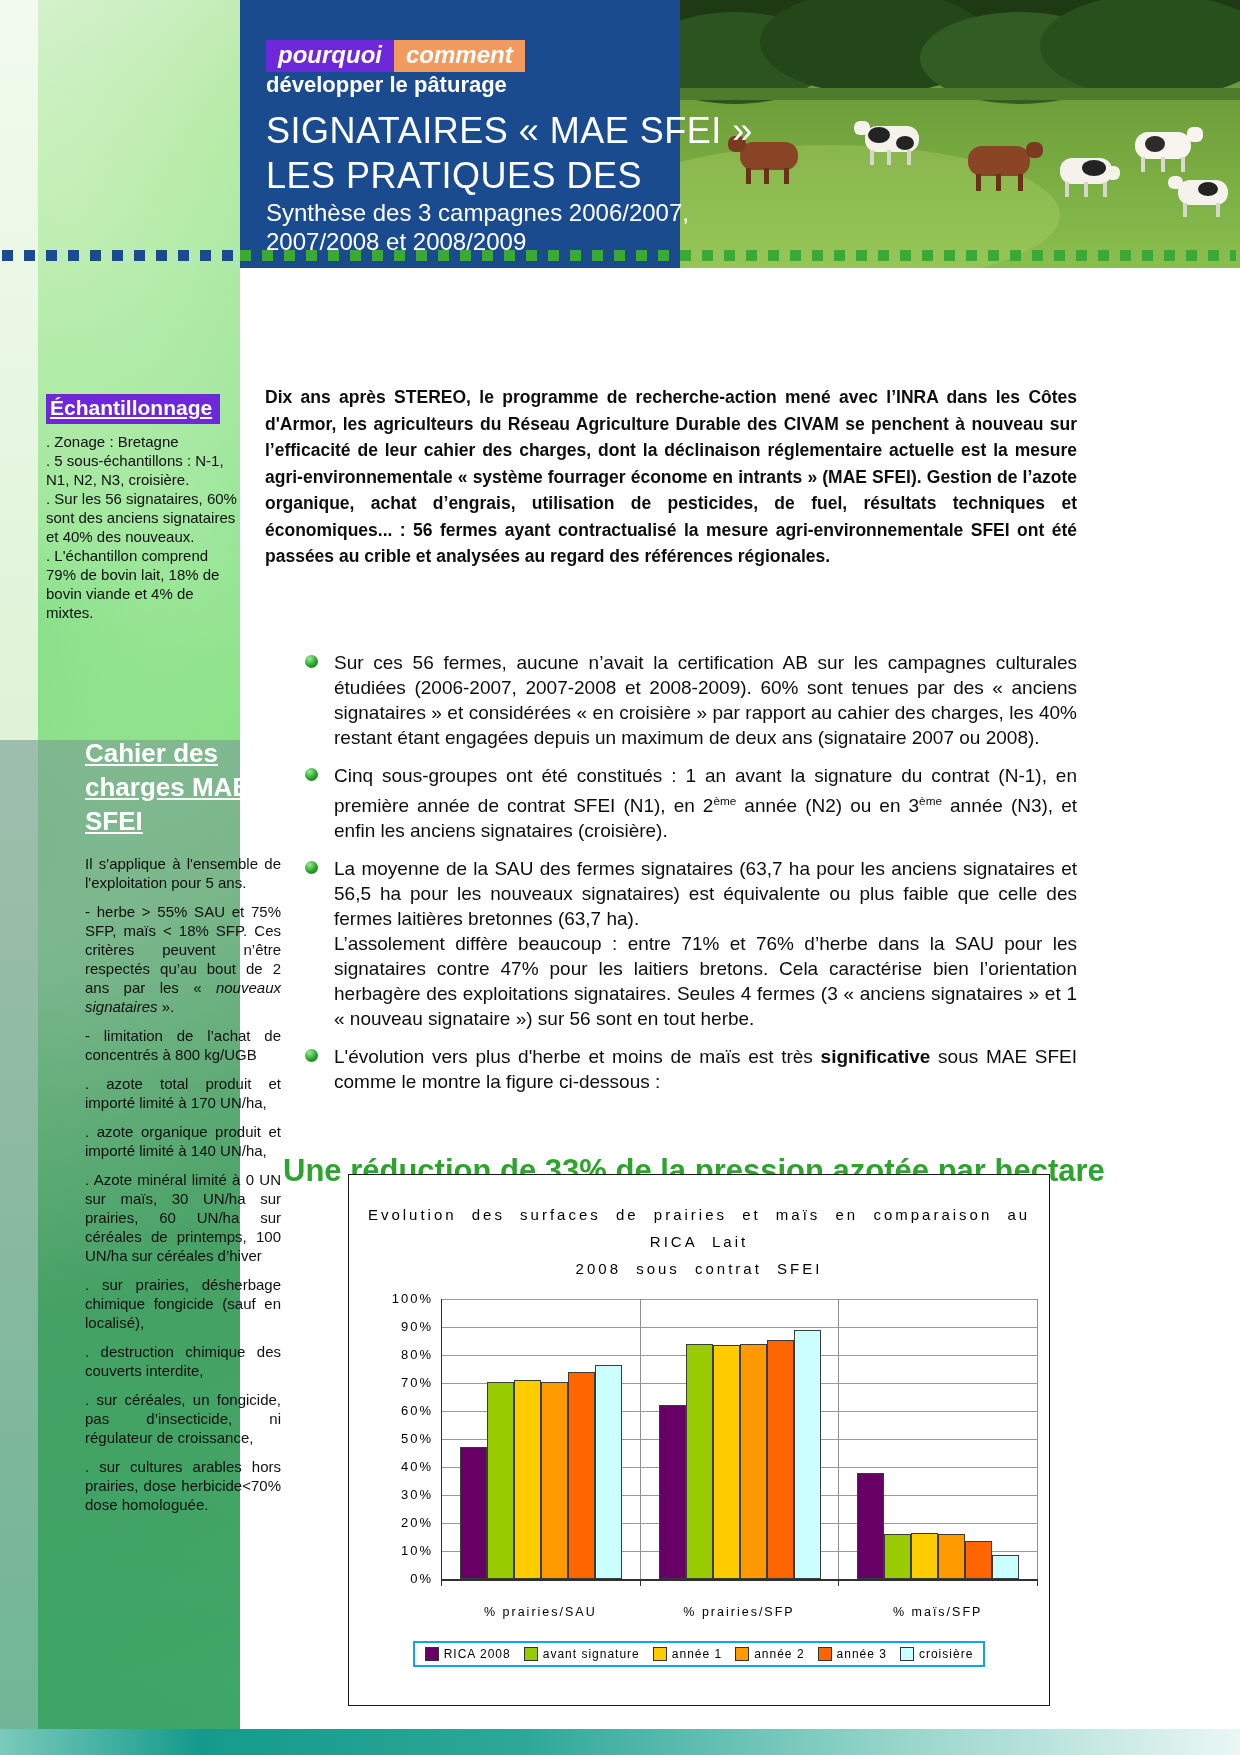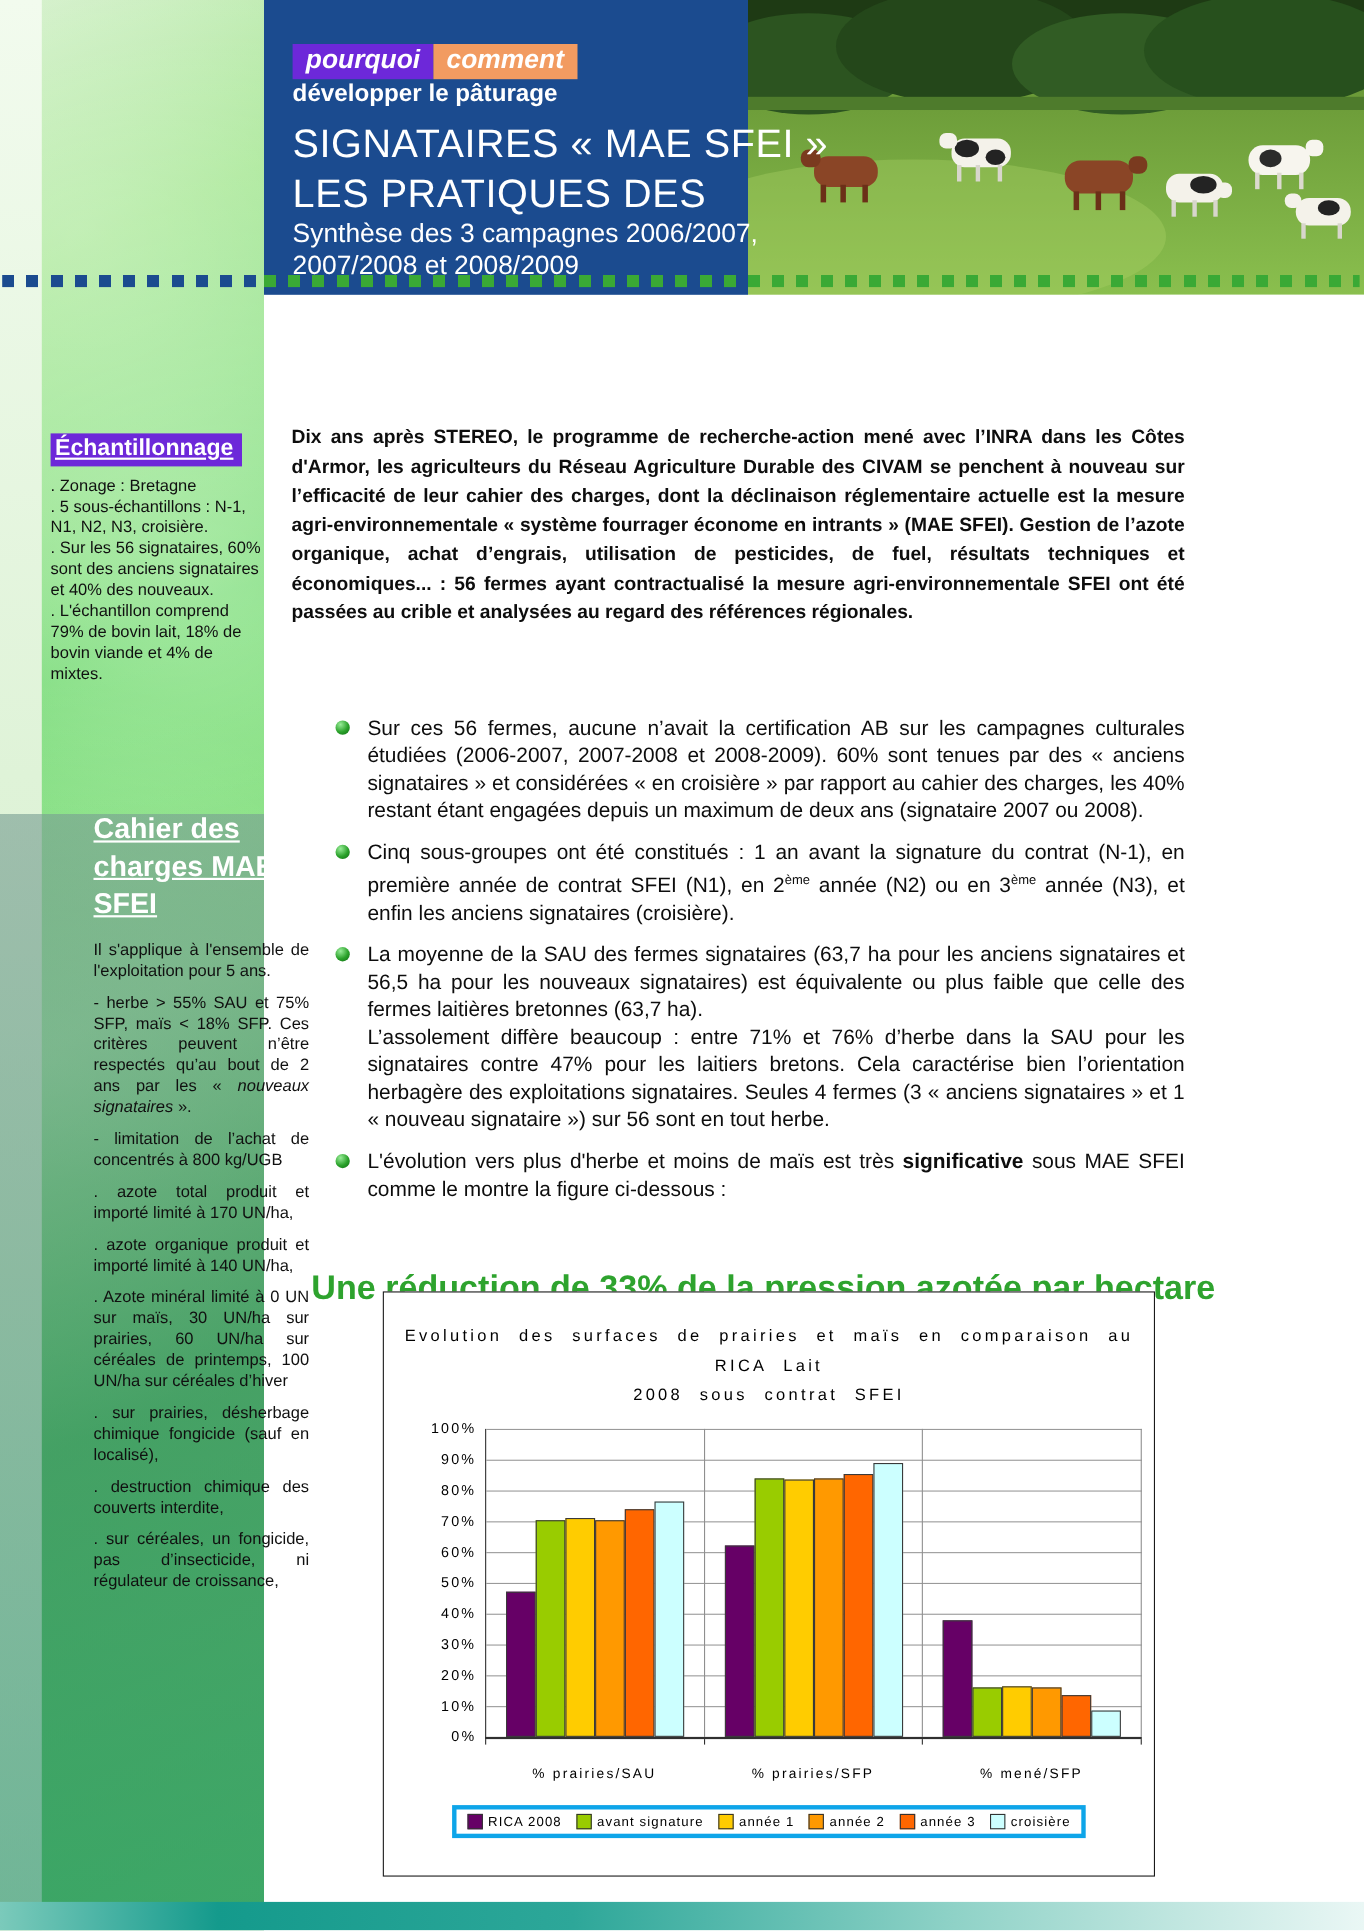--- a/index.html
+++ b/index.html
@@ -65,21 +65,21 @@
   #chart-plot{position:absolute;left:92px;top:124px;width:596px;height:280px;
       border-left:1px solid #303030;border-bottom:2px solid #303030;display:flex;}
   .gridline{position:absolute;left:0;width:100%;height:0;border-top:1px solid #9a9a9a;}
   .ylabel{position:absolute;left:0;width:84px;text-align:right;font-size:13px;letter-spacing:2px;color:#000;}
   .cell{flex:1;display:flex;align-items:flex-end;justify-content:center;border-right:1px solid #8f8f8f;position:relative;}
   .bar{width:27px;border:1px solid #3a3a3a;box-sizing:border-box;position:relative;}
   .xtick{position:absolute;width:1px;height:5px;background:#303030;top:406px;}
   #xlabels{position:absolute;left:92px;top:430px;width:596px;display:flex;}
   .xlabel{flex:1;text-align:center;font-size:12.5px;letter-spacing:2px;color:#000;}
   #legend-wrap{position:absolute;left:0;right:0;top:466px;text-align:center;}
-  #legend{display:inline-flex;align-items:center;gap:13px;border:4px solid #0ea5e9;padding:4px 10px;background:#fff;}
+  #legend{display:inline-flex;align-items:center;gap:13px;border:2px solid #0ea5e9;padding:4px 10px;background:#fff;}
   .legend-item{display:inline-flex;align-items:center;gap:5px;font-size:12px;letter-spacing:1px;color:#000;}
   .legend-swatch{width:12px;height:12px;border:1px solid #333;display:inline-block;}
 
   
   #footer-bar{position:absolute;left:0;top:1729px;width:1240px;height:26px;
      background:linear-gradient(90deg,#7bcabb 0%,#149a8c 16%,#2da799 42%,#8fd2c7 70%,#eaf7f5 100%);}
 </style>
 </head>
 <body>
 
@@ -189,20 +189,21 @@
     <div>
         <p class="side-item2"><span>Il s'applique à l'ensemble de l'exploitation pour 5 ans.</span></p>
         <p class="side-item2"><span>- herbe &gt; 55% SAU et 75% SFP, maïs &lt; 18% SFP. Ces critères peuvent n’être respectés qu’au bout de 2 ans par les « </span><span style="font-style: italic;">nouveaux signataires</span><span> ».</span></p>
         <p class="side-item2"><span>- limitation de l’achat de concentrés à 800 kg/UGB</span></p>
         <p class="side-item2"><span>. azote total produit et importé limité à 170 UN/ha,</span></p>
         <p class="side-item2"><span>. azote organique produit et importé limité à 140 UN/ha,</span></p>
         <p class="side-item2"><span>. Azote minéral limité à 0 UN sur maïs, 30 UN/ha sur prairies, 60 UN/ha sur céréales de printemps, 100 UN/ha sur céréales d’hiver</span></p>
         <p class="side-item2"><span>. sur prairies, désherbage chimique fongicide (sauf en localisé),</span></p>
         <p class="side-item2"><span>. destruction chimique des couverts interdite,</span></p>
         <p class="side-item2"><span>. sur céréales, un fongicide, pas d’insecticide, ni régulateur de croissance,</span></p>
+        <p class="side-item2"><span>. sur cultures arables hors prairies, dose herbicide&lt;70% dose homologuée.</span></p>
       </div>
   </div>
 
   <div id="content">
     <p class="intro">Dix ans après STEREO, le programme de recherche-action mené avec l’INRA dans les Côtes d'Armor, les agriculteurs du Réseau Agriculture Durable des CIVAM se penchent à nouveau sur l’efficacité de leur cahier des charges, dont la déclinaison réglementaire actuelle est la mesure agri-environnementale « système fourrager économe en intrants » (MAE SFEI). Gestion de l’azote organique, achat d’engrais, utilisation de pesticides, de fuel, résultats techniques et économiques... : 56 fermes ayant contractualisé la mesure agri-environnementale SFEI ont été passées au crible et analysées au regard des références régionales.</p>
     <div id="bullets">
         <div class="bullet">
           <span class="bullet-dot"></span>
           <div class="bullet-text"><span>Sur ces 56 fermes, aucune n’avait la certification AB sur les campagnes culturales étudiées (2006-2007, 2007-2008 et 2008-2009). 60% sont tenues par des « anciens signataires » et considérées « en croisière » par rapport au cahier des charges, les 40% restant étant engagées depuis un maximum de deux ans (signataire 2007 ou 2008).</span></div>
         </div>
@@ -258,21 +259,21 @@
             <div class="bar" title="avant signature — % maïs/SFP : 16%" style="height: 44.8px; background: rgb(153, 204, 0);"></div>
             <div class="bar" title="année 1 — % maïs/SFP : 16.5%" style="height: 46.2px; background: rgb(255, 204, 0);"></div>
             <div class="bar" title="année 2 — % maïs/SFP : 16%" style="height: 44.8px; background: rgb(255, 153, 0);"></div>
             <div class="bar" title="année 3 — % maïs/SFP : 13.5%" style="height: 37.8px; background: rgb(255, 102, 0);"></div>
             <div class="bar" title="croisière — % maïs/SFP : 8.5%" style="height: 23.8px; background: rgb(204, 255, 255);"></div>
           </div>
         </div>
       <div id="xlabels">
           <div class="xlabel">% prairies/SAU</div>
           <div class="xlabel">% prairies/SFP</div>
-          <div class="xlabel">% mené/SFP</div>
+          <div class="xlabel">% maïs/SFP</div>
         </div>
       <div id="legend-wrap">
         <div id="legend">
             <span class="legend-item">
               <span class="legend-swatch" style="background: rgb(102, 0, 102);"></span>
               <span>RICA 2008</span>
             </span>
             <span class="legend-item">
               <span class="legend-swatch" style="background: rgb(153, 204, 0);"></span>
               <span>avant signature</span>

